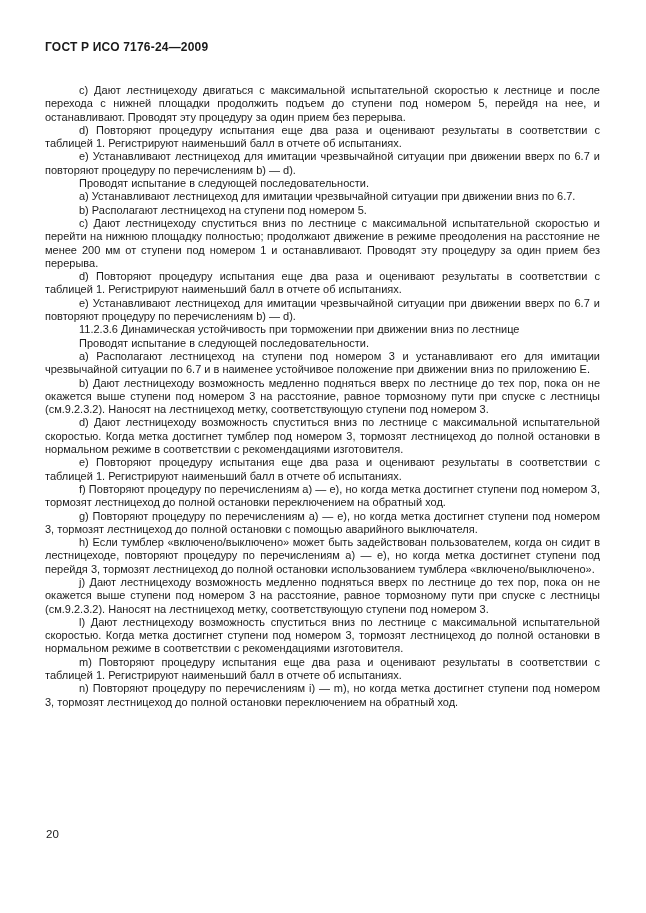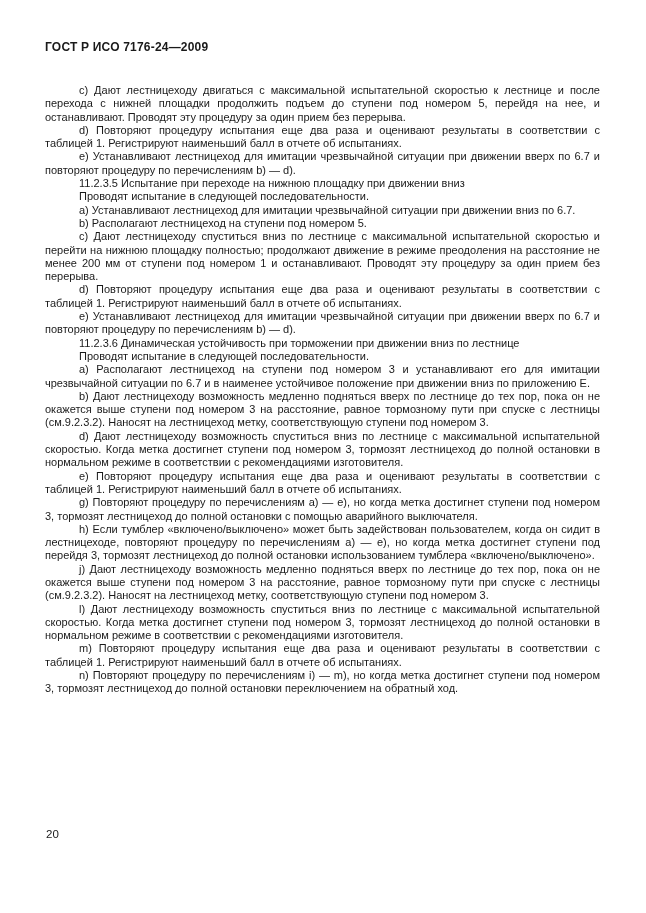--- a/index.html
+++ b/index.html
@@ -51,33 +51,33 @@
 <body>
 
 <div class="page">
 
   <div class="doc-header">ГОСТ Р ИСО 7176-24—2009</div>
 
   <div class="body-text">
     <p>c) Дают лестницеходу двигаться с максимальной испытательной скоростью к лестнице и после перехода с нижней площадки продолжить подъем до ступени под номером 5, перейдя на нее, и останавливают. Проводят эту процедуру за один прием без перерыва.</p>
     <p>d) Повторяют процедуру испытания еще два раза и оценивают результаты в соответствии с таблицей 1. Регистрируют наименьший балл в отчете об испытаниях.</p>
     <p>e) Устанавливают лестницеход для имитации чрезвычайной ситуации при движении вверх по 6.7 и повторяют процедуру по перечислениям b) — d).</p>
-    <p>11.2.3.5 Испытание при переходе на нижнюю площадку при движении вниз</p>
     <p>Проводят испытание в следующей последовательности.</p>
     <p>a) Устанавливают лестницеход для имитации чрезвычайной ситуации при движении вниз по 6.7.</p>
     <p>b) Располагают лестницеход на ступени под номером 5.</p>
     <p>c) Дают лестницеходу спуститься вниз по лестнице с максимальной испытательной скоростью и перейти на нижнюю площадку полностью; продолжают движение в режиме преодоления на расстояние не менее 200 мм от ступени под номером 1 и останавливают. Проводят эту процедуру за один прием без перерыва.</p>
     <p>d) Повторяют процедуру испытания еще два раза и оценивают результаты в соответствии с таблицей 1. Регистрируют наименьший балл в отчете об испытаниях.</p>
     <p>e) Устанавливают лестницеход для имитации чрезвычайной ситуации при движении вверх по 6.7 и повторяют процедуру по перечислениям b) — d).</p>
     <p>11.2.3.6 Динамическая устойчивость при торможении при движении вниз по лестнице</p>
     <p>Проводят испытание в следующей последовательности.</p>
     <p>a) Располагают лестницеход на ступени под номером 3 и устанавливают его для имитации чрезвычайной ситуации по 6.7 и в наименее устойчивое положение при движении вниз по приложению Е.</p>
     <p>b) Дают лестницеходу возможность медленно подняться вверх по лестнице до тех пор, пока он не окажется выше ступени под номером 3 на расстояние, равное тормозному пути при спуске с лестницы (см.9.2.3.2). Наносят на лестницеход метку, соответствующую ступени под номером 3.</p>
-    <p>d) Дают лестницеходу возможность спуститься вниз по лестнице с максимальной испытательной скоростью. Когда метка достигнет ступени под номером 3, тормозят лестницеход до полной остановки в нормальном режиме в соответствии с рекомендациями изготовителя.</p>
+    <p>d) Дают лестницеходу возможность спуститься вниз по лестнице с максимальной испытательной скоростью. Когда метка достигнет тумблер под номером 3, тормозят лестницеход до полной остановки в нормальном режиме в соответствии с рекомендациями изготовителя.</p>
     <p>e) Повторяют процедуру испытания еще два раза и оценивают результаты в соответствии с таблицей 1. Регистрируют наименьший балл в отчете об испытаниях.</p>
+    <p>f) Повторяют процедуру по перечислениям a) — e), но когда метка достигнет ступени под номером 3, тормозят лестницеход до полной остановки переключением на обратный ход.</p>
     <p>g) Повторяют процедуру по перечислениям a) — e), но когда метка достигнет ступени под номером 3, тормозят лестницеход до полной остановки с помощью аварийного выключателя.</p>
     <p>h) Если тумблер «включено/выключено» может быть задействован пользователем, когда он сидит в лестницеходе, повторяют процедуру по перечислениям a) — e), но когда метка достигнет ступени под перейдя 3, тормозят лестницеход до полной остановки использованием тумблера «включено/выключено».</p>
     <p>j) Дают лестницеходу возможность медленно подняться вверх по лестнице до тех пор, пока он не окажется выше ступени под номером 3 на расстояние, равное тормозному пути при спуске с лестницы (см.9.2.3.2). Наносят на лестницеход метку, соответствующую ступени под номером 3.</p>
     <p>l) Дают лестницеходу возможность спуститься вниз по лестнице с максимальной испытательной скоростью. Когда метка достигнет ступени под номером 3, тормозят лестницеход до полной остановки в нормальном режиме в соответствии с рекомендациями изготовителя.</p>
     <p>m) Повторяют процедуру испытания еще два раза и оценивают результаты в соответствии с таблицей 1. Регистрируют наименьший балл в отчете об испытаниях.</p>
     <p>n) Повторяют процедуру по перечислениям i) — m), но когда метка достигнет ступени под номером 3, тормозят лестницеход до полной остановки переключением на обратный ход.</p>
   </div>
 
   <div class="page-number">20</div>
 

